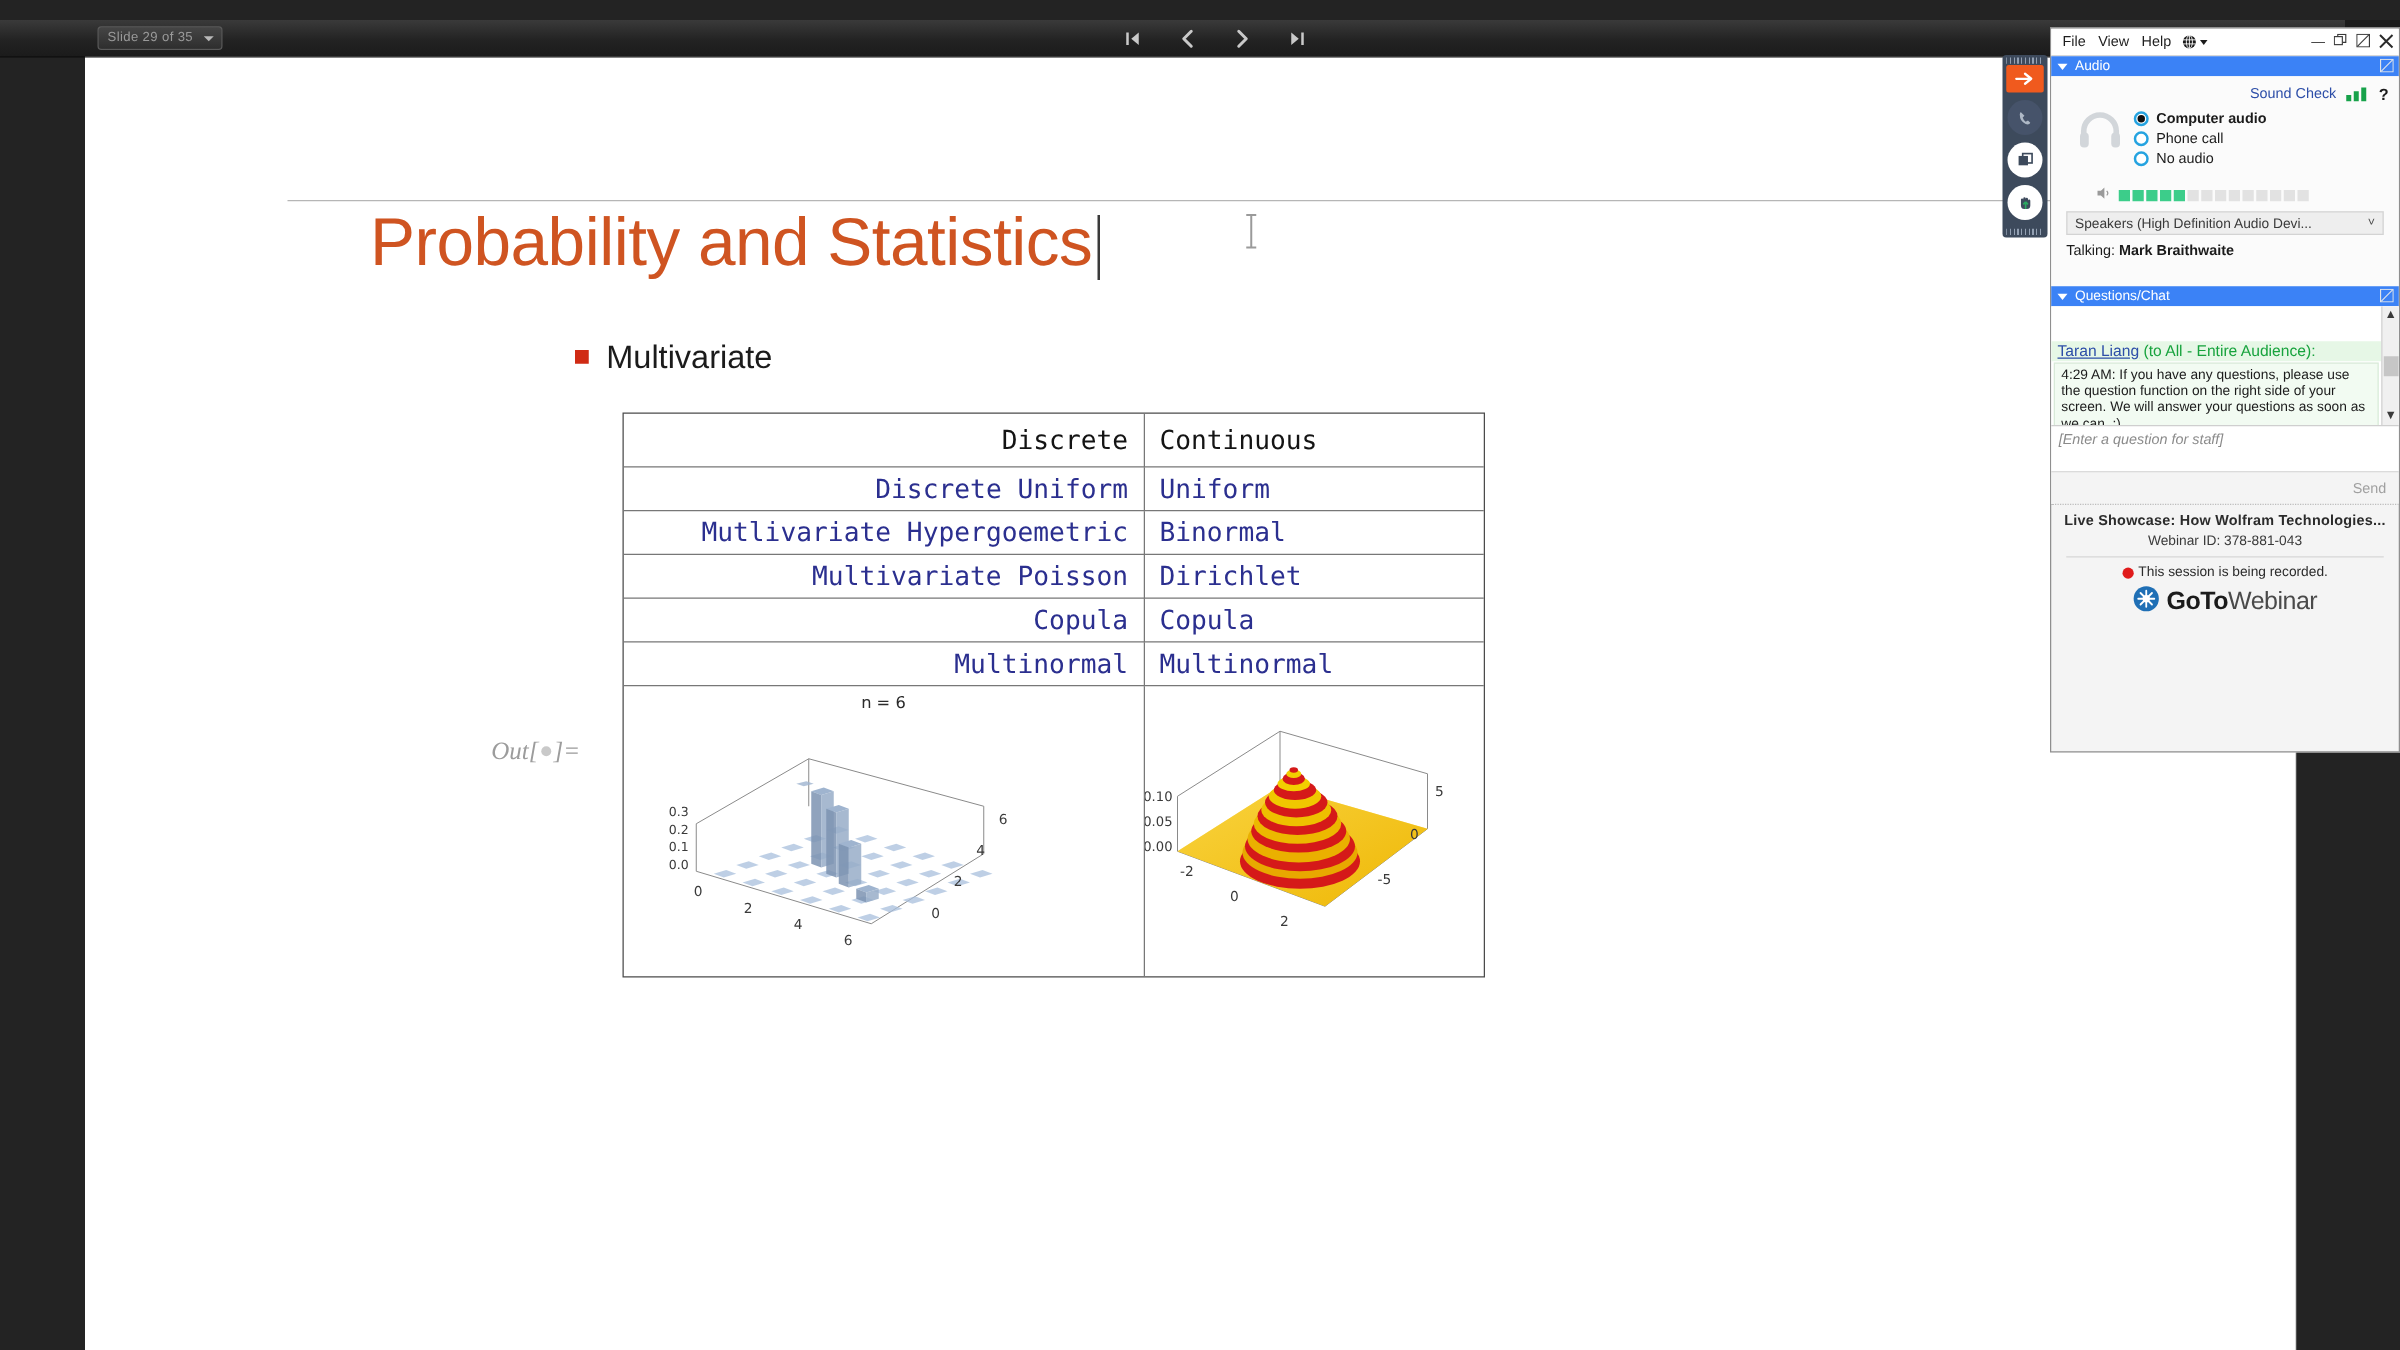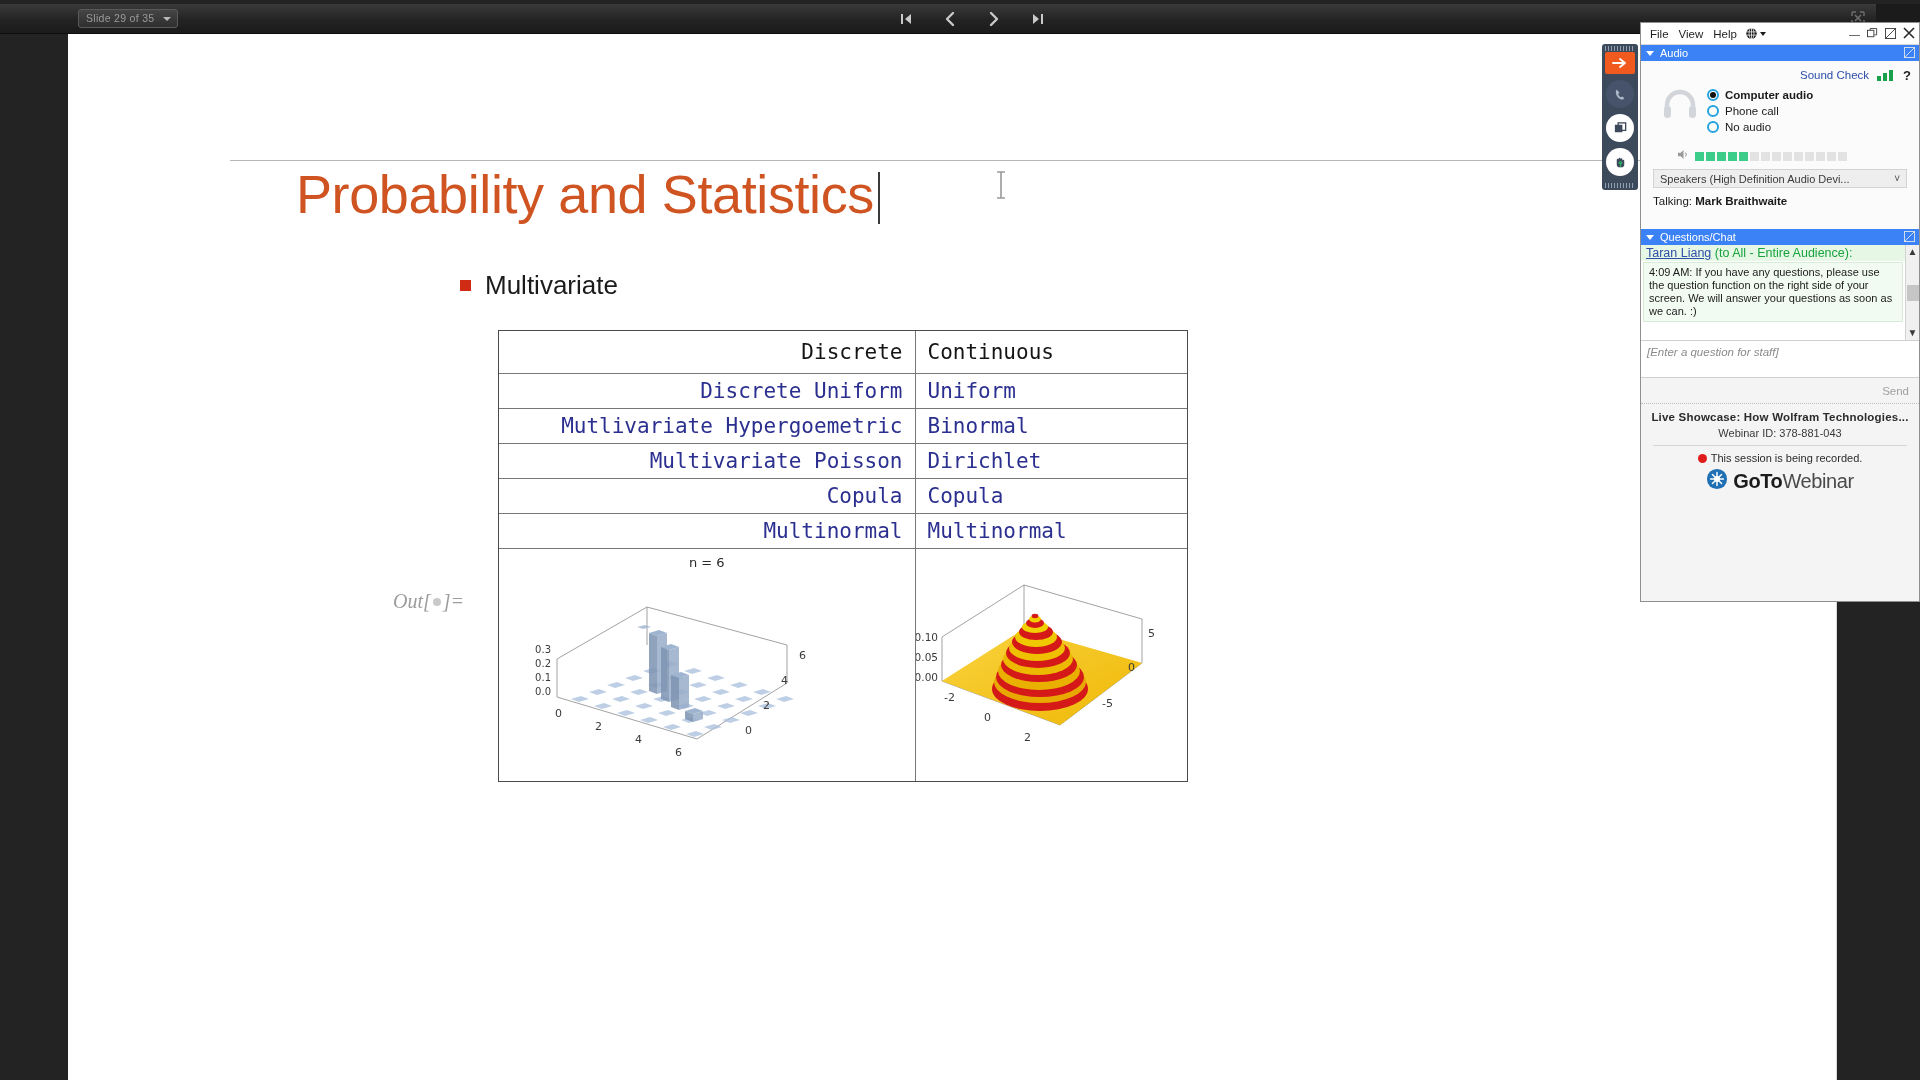--- a/index.html
+++ b/index.html
@@ -9,21 +9,21 @@
     background: #222222;
     font-family: "Liberation Sans", sans-serif;
   }
   #root { position: relative; width: 1920px; height: 1080px; }
 
   
   .backdrop { position: absolute; inset: 0; background: #232323; }
 
   
   .viewer-toolbar {
-    position: absolute; left: 0; top: 4px; width: 1920px; height: 30px;
+    position: absolute; left: 0; top: 16px; width: 1920px; height: 30px;
     background: linear-gradient(180deg, #3a3a3a 0%, #232323 55%, #1b1b1b 100%);
     border-bottom: 1px solid #0d0d0d;
   }
   .slide-select {
     position: absolute; left: 78px; top: 5px; width: 100px; height: 19px;
     background: linear-gradient(180deg, #454545 0%, #2e2e2e 100%);
     border: 1px solid #5a5a5a; border-radius: 3px;
     color: #9a9a9a; font-size: 10.5px; line-height: 17px;
     padding-left: 7px; letter-spacing: .3px; white-space: nowrap; overflow: hidden;
   }
@@ -215,21 +215,21 @@
     border: 1px solid #d3d3d3; display: flex; align-items: center;
     padding: 0 6px; font-size: 11px; color: #3a3a3a; position: relative;
   }
   .device-select .chev { position: absolute; right: 6px; color: #4a4a4a; font-size: 10px; }
   .talking-row { margin: 7px 4px 0 4px; font-size: 11.5px; color: #1b1b1b; }
   .talking-row b { font-weight: bold; }
 
   .chat-body { background: #ffffff; position: relative; height: 95px; overflow: hidden; }
   .chat-msg-head {
     background: #e6f7e6; color: #17a33d; font-size: 12.5px; padding: 1px 5px 0 5px;
-    line-height: 15px; white-space: nowrap; overflow: hidden;
+    line-height: 15px; white-space: nowrap; overflow: hidden; margin-top: 28px;
   }
   .chat-msg-head u { color: #2d4ea8; text-decoration: underline; }
   .chat-msg-body {
     background: #f2fbf2; color: #1b1b1b; font-size: 11px; line-height: 13px;
     padding: 3px 5px; border: 1px solid #d9ead9; margin: 1px 16px 0 2px;
   }
   .chat-scroll {
     position: absolute; right: 0; top: 0; width: 14px; height: 100%;
     background: #f0f0f0; border-left: 1px solid #d2d2d2;
     display: flex; flex-direction: column; align-items: center; justify-content: space-between;
@@ -705,21 +705,21 @@
             <path d="M11 1 L1 11" stroke="#dfe4ea" stroke-width="1"></path>
           </svg>
     </span>
   </div>
 
   <div class="chat-body">
     <div class="chat-msg-head">
       <u>Taran Liang</u>
       <span>(to All - Entire Audience):</span>
     </div>
-    <div class="chat-msg-body">4:09 AM: If you have any questions, please use the question function on the right side of your screen. We will answer your questions as soon as we can. :)</div>
+    <div class="chat-msg-body">4:29 AM: If you have any questions, please use the question function on the right side of your screen. We will answer your questions as soon as we can. :)</div>
     <div class="chat-scroll">
       <span class="arr">▲</span>
       <span class="thumb"></span>
       <span class="arr">▼</span>
     </div>
   </div>
 
   <div class="q-input">[Enter a question for staff]</div>
   <div class="send-row">
     <span class="send-btn">Send</span>

